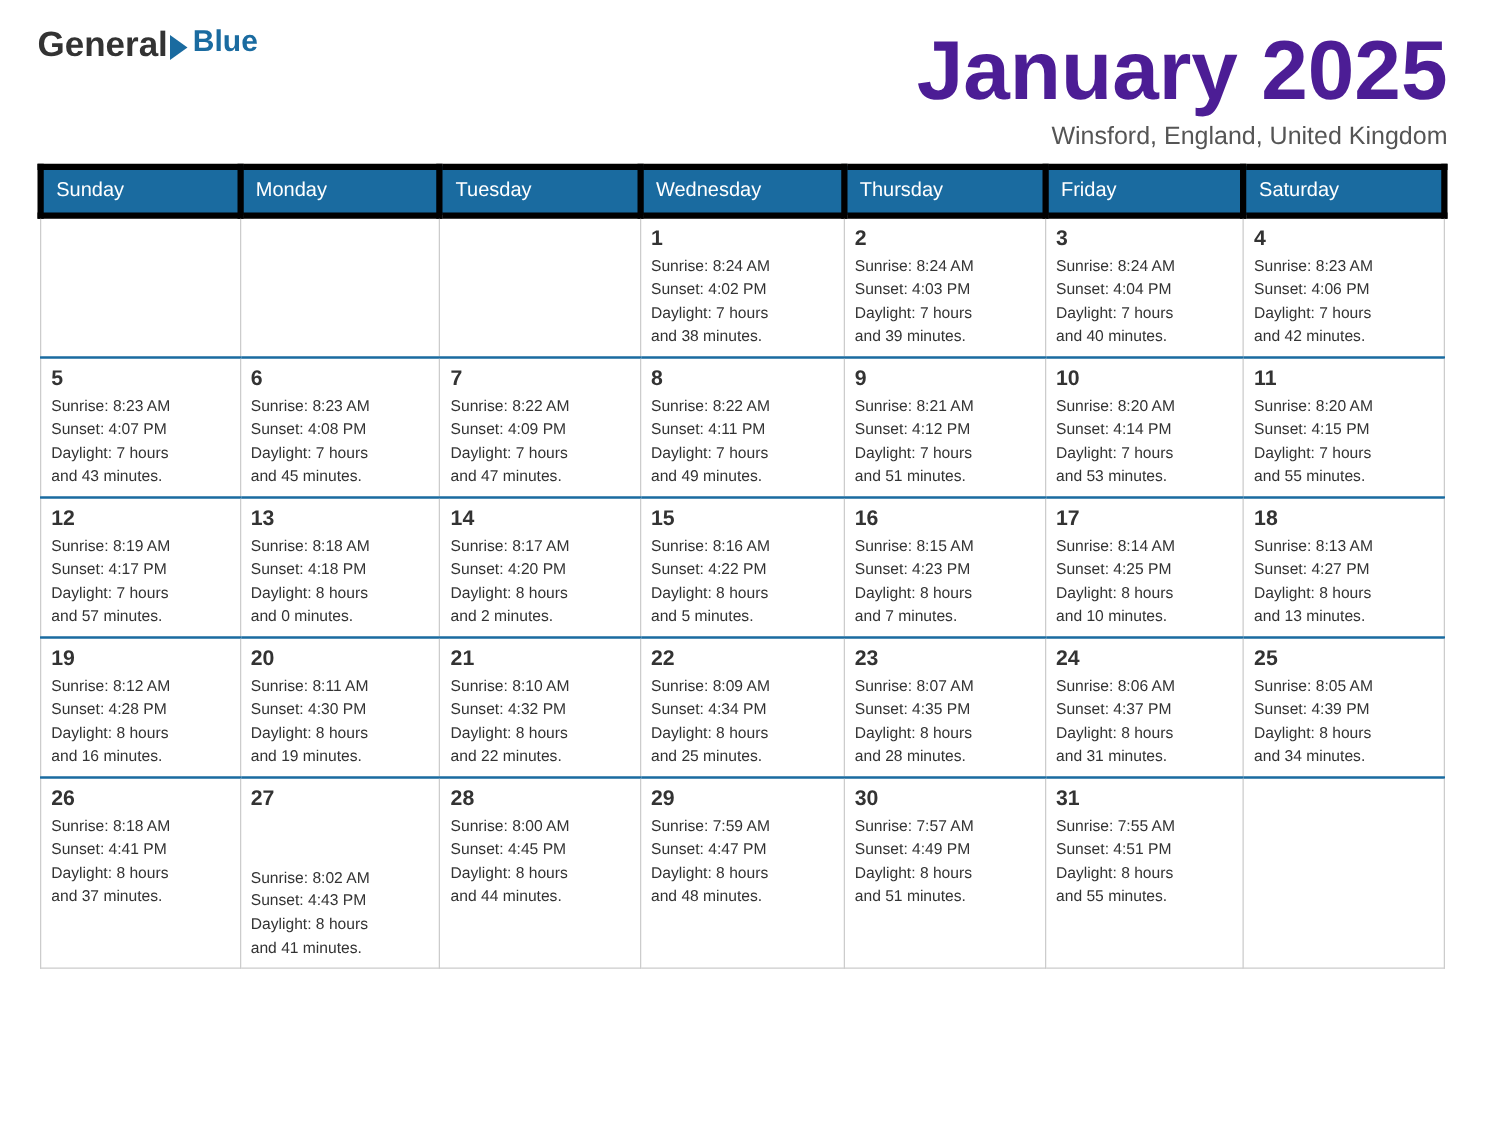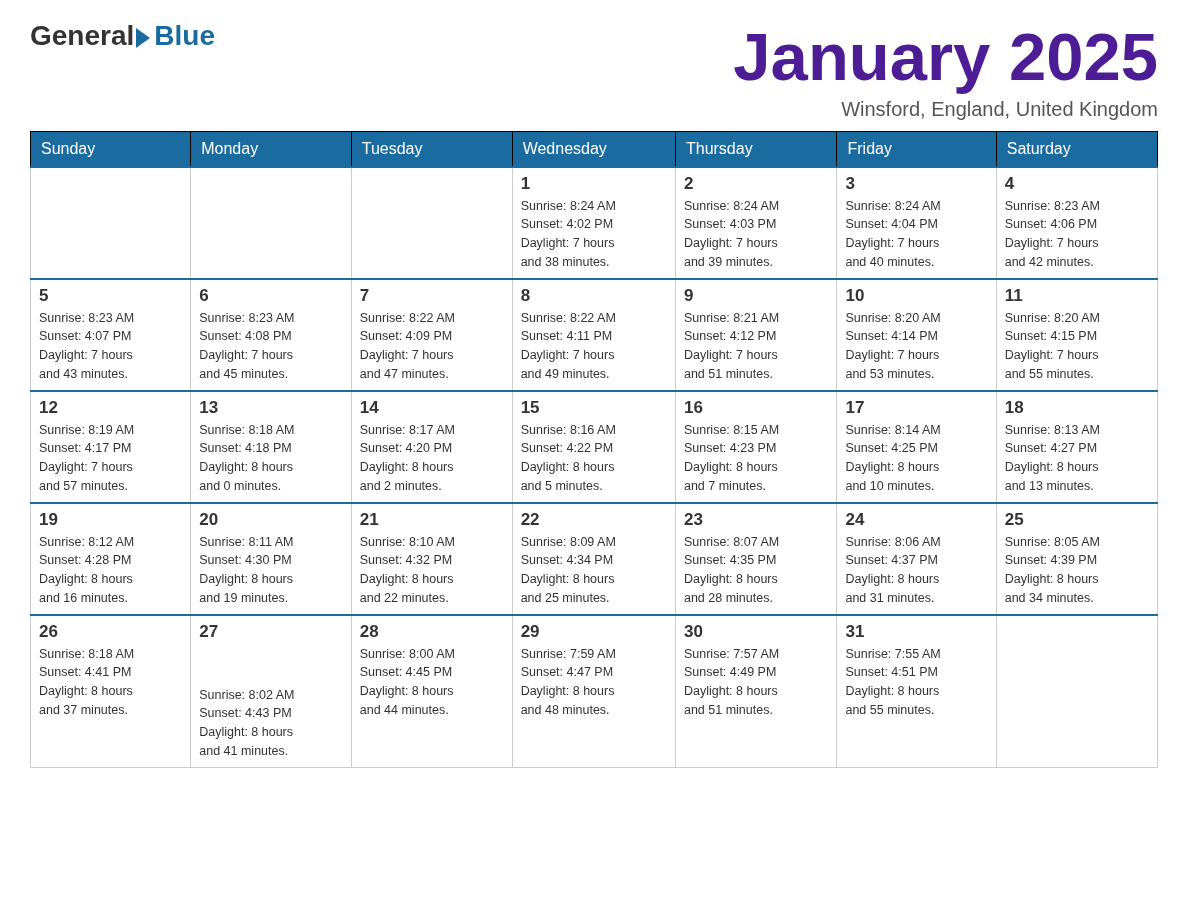--- a/index.html
+++ b/index.html
@@ -32,21 +32,21 @@
     .logo-blue-arrow {
       width: 0;
       height: 0;
       border-left: 14px solid #1a6ba0;
       border-top: 10px solid transparent;
       border-bottom: 10px solid transparent;
       margin-left: 2px;
       margin-top: 4px;
     }
     .logo-blue {
-      font-size: 28px;
+      font-size: 24px;
       font-weight: bold;
       color: #1a6ba0;
       margin-left: 4px;
     }
     .title-block {
       text-align: right;
     }
     .month-title {
       font-size: 67px;
       font-weight: bold;
@@ -63,21 +63,21 @@
       border-collapse: collapse;
       margin-top: 10px;
     }
     .calendar-table th {
       background-color: #1a6ba0;
       color: #fff;
       padding: 8px 10px;
       font-size: 16px;
       font-weight: normal;
       text-align: left;
-      border: 1px solid #000000;
+      border: 5px solid #000000;
     }
     .calendar-table td {
       border: 1px solid #ccc;
       vertical-align: top;
       padding: 6px 8px;
       width: 170px;
       min-height: 110px;
       height: 110px;
     }
     .day-number {

